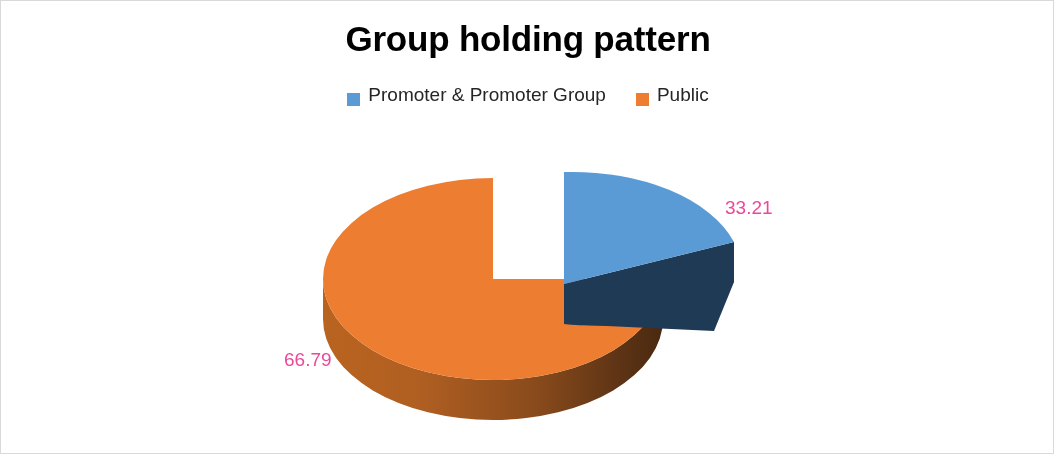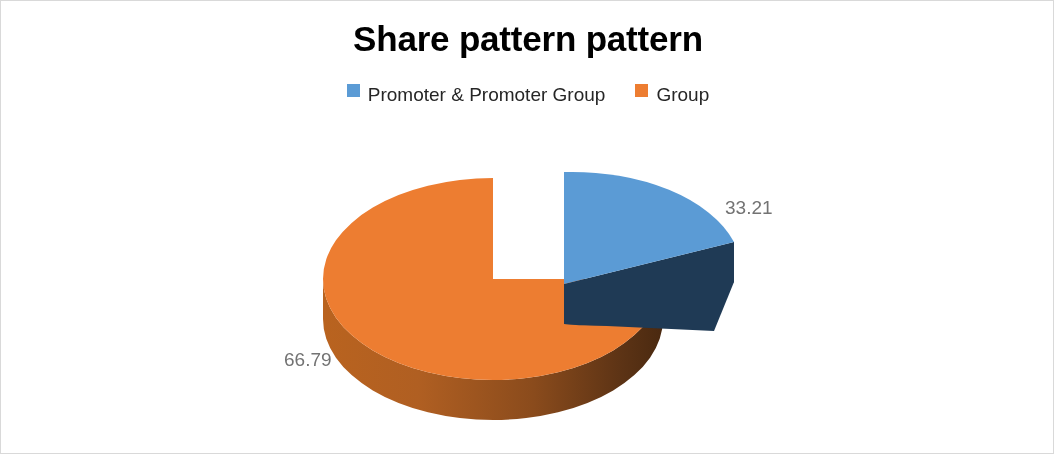--- a/index.html
+++ b/index.html
@@ -37,21 +37,21 @@
     left: 0;
     top: 83px;
     width: 1054px;
     display: flex;
     justify-content: center;
     align-items: center;
     gap: 30px;
   }
   .legend-entry {
     display: flex;
-    align-items: flex-start;
+    align-items: flex-end;
     gap: 8px;
   }
   .legend-swatch {
     width: 13px;
     height: 13px;
     display: block;
   }
   .legend-label {
     font-size: 19px;
     color: #262626;
@@ -61,50 +61,50 @@
   #plot-area {
     position: absolute;
     left: 0;
     top: 0;
     width: 1054px;
     height: 454px;
   }
   .data-label {
     position: absolute;
     font-size: 19px;
-    color: #737373;
+    color: #ec4899;
     white-space: nowrap;
     line-height: 22px;
   }
   #label-public {
     left: 283px;
     top: 348px;
     text-align: right;
   }
   #label-promoter {
     left: 724px;
     top: 196px;
   }
   svg { display: block; }
 </style>
 </head>
 <body>
 
 <div id="chart-frame">
 
-  <div id="chart-title">Share pattern pattern</div>
+  <div id="chart-title">Group holding pattern</div>
 
   <div id="chart-legend">
     <div class="legend-entry">
       <span class="legend-swatch" style="background:#5b9bd5;"></span>
       <span class="legend-label">Promoter &amp; Promoter Group</span>
     </div>
     <div class="legend-entry">
       <span class="legend-swatch" style="background:#ed7d31;"></span>
-      <span class="legend-label">Group</span>
+      <span class="legend-label">Public</span>
     </div>
   </div>
 
   <div id="plot-area">
 
     <svg width="1054" height="454" viewBox="0 0 1054 454">
       <defs>
         <linearGradient id="orangeSideGrad" x1="0" y1="0" x2="1" y2="0">
           <stop offset="0%" stop-color="#b9631f"></stop>
           <stop offset="28%" stop-color="#b05f22"></stop>

